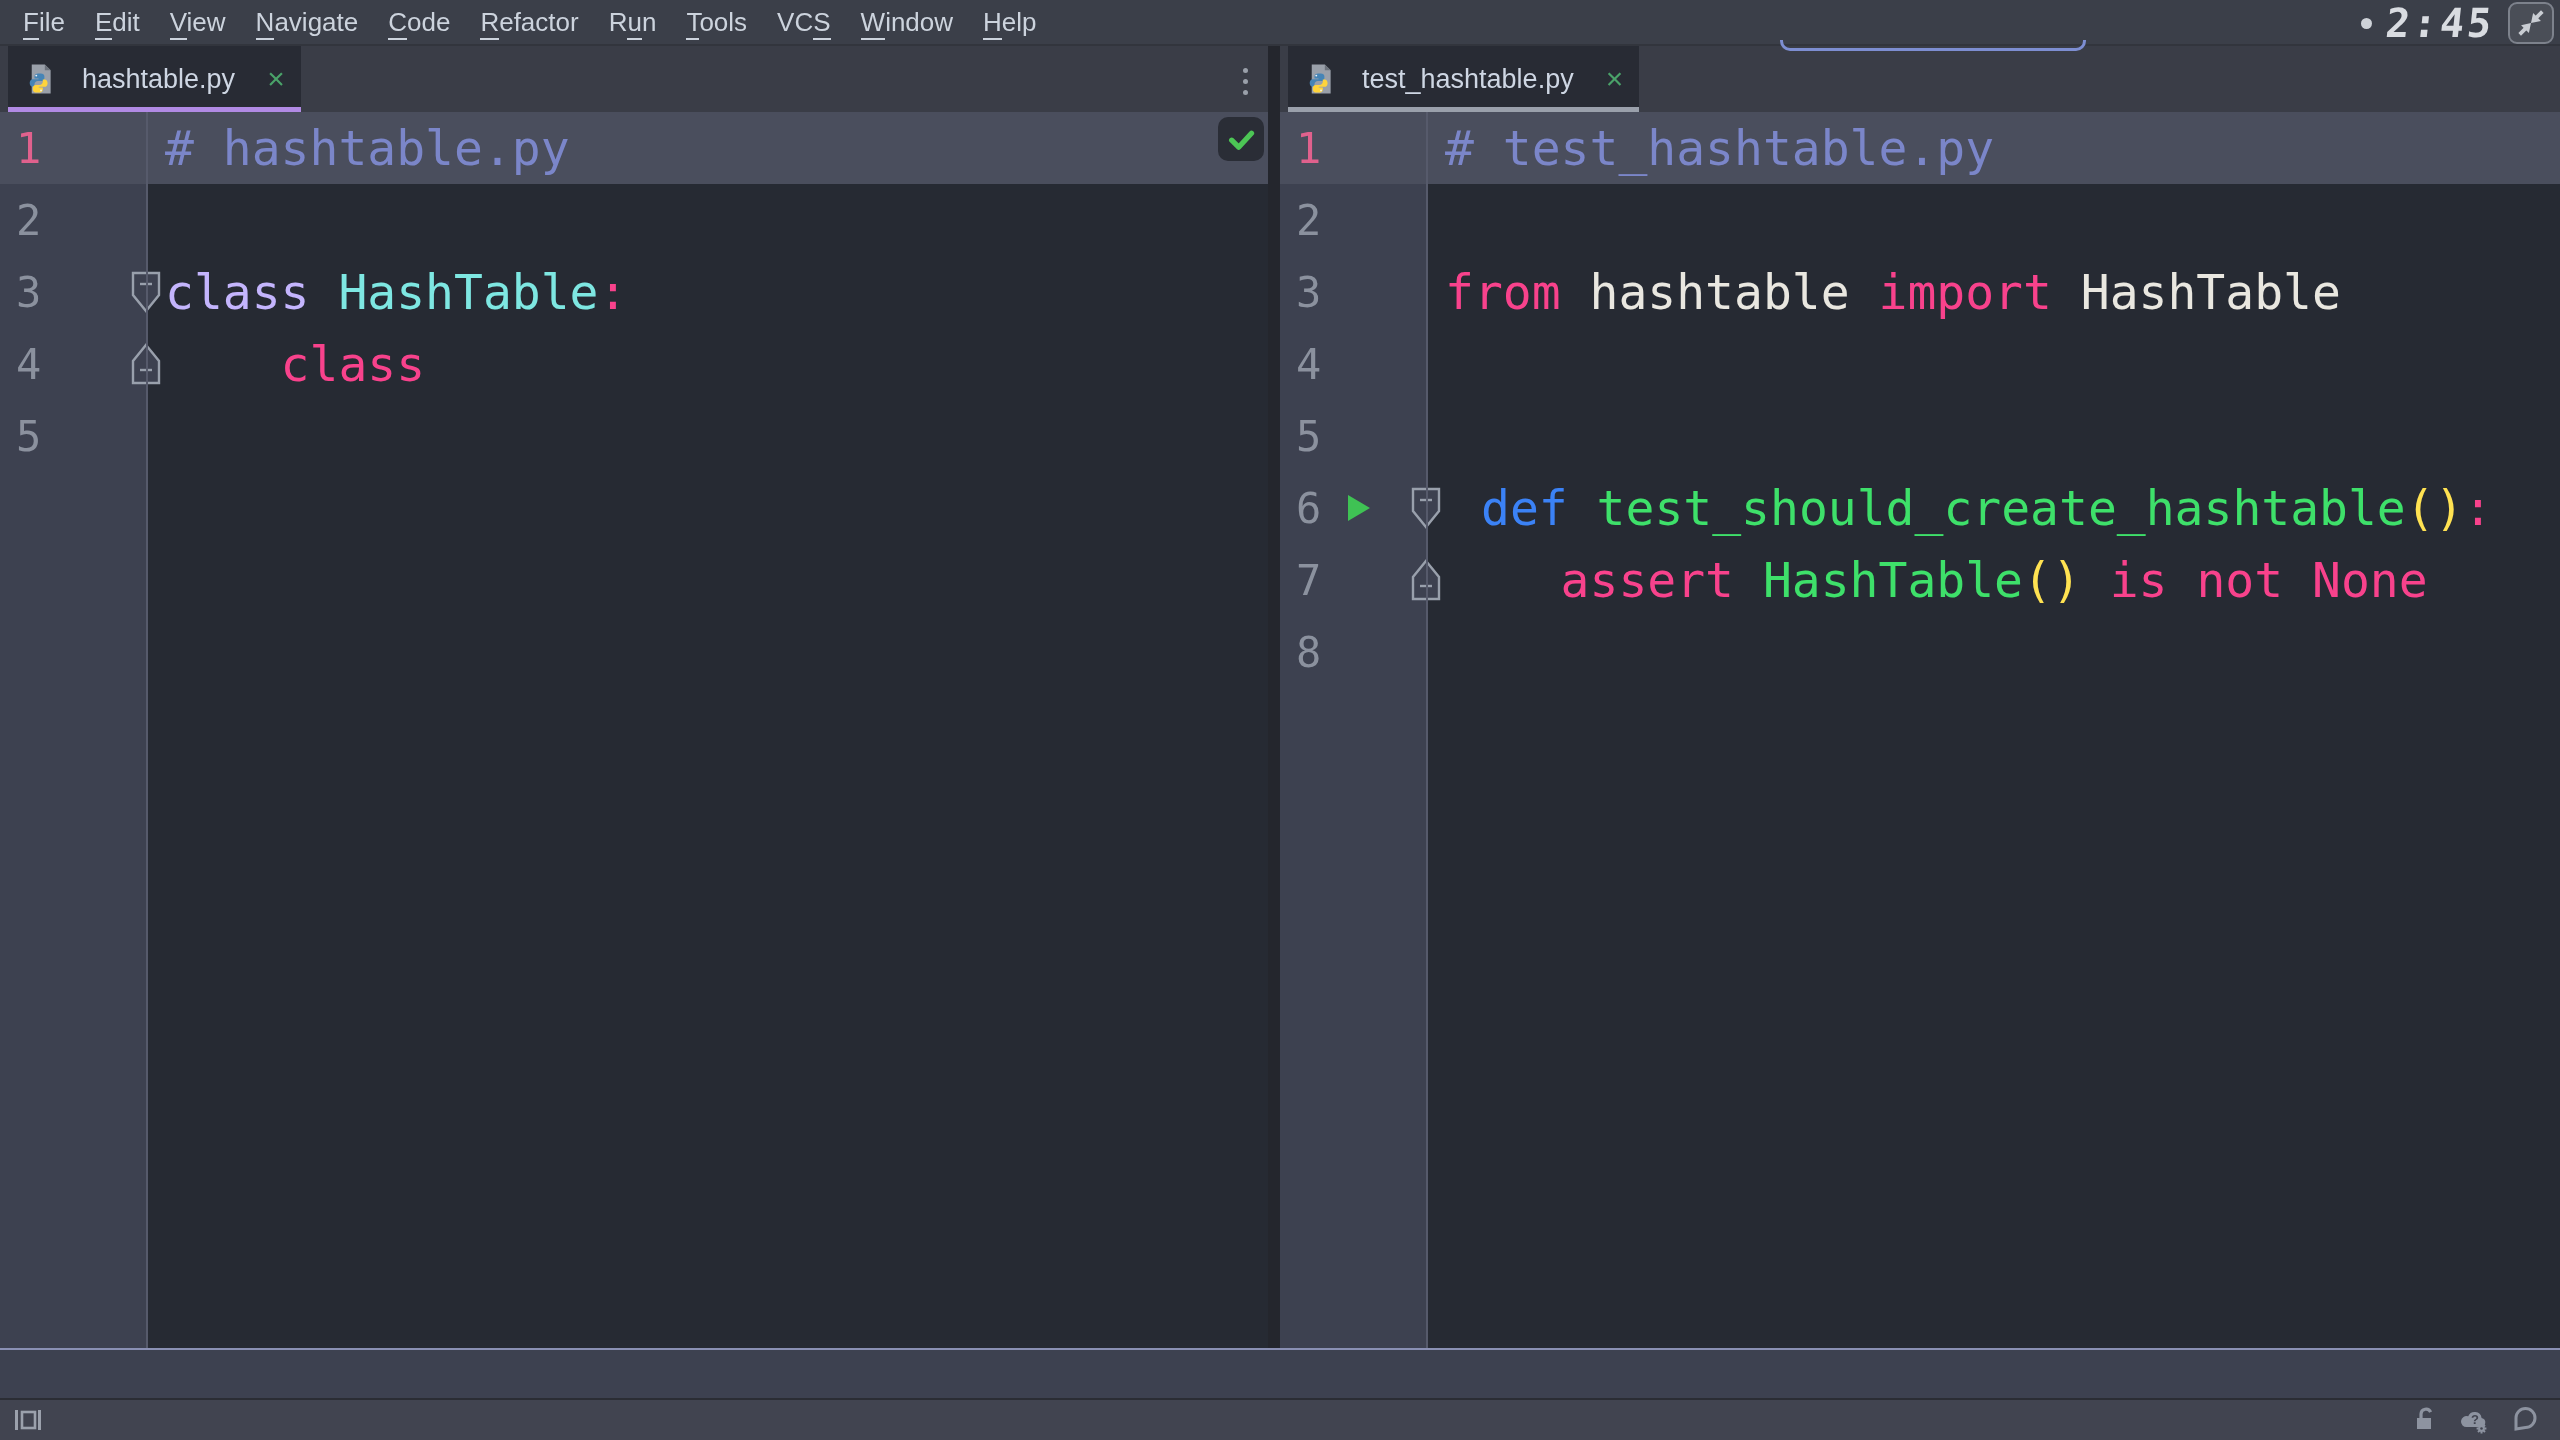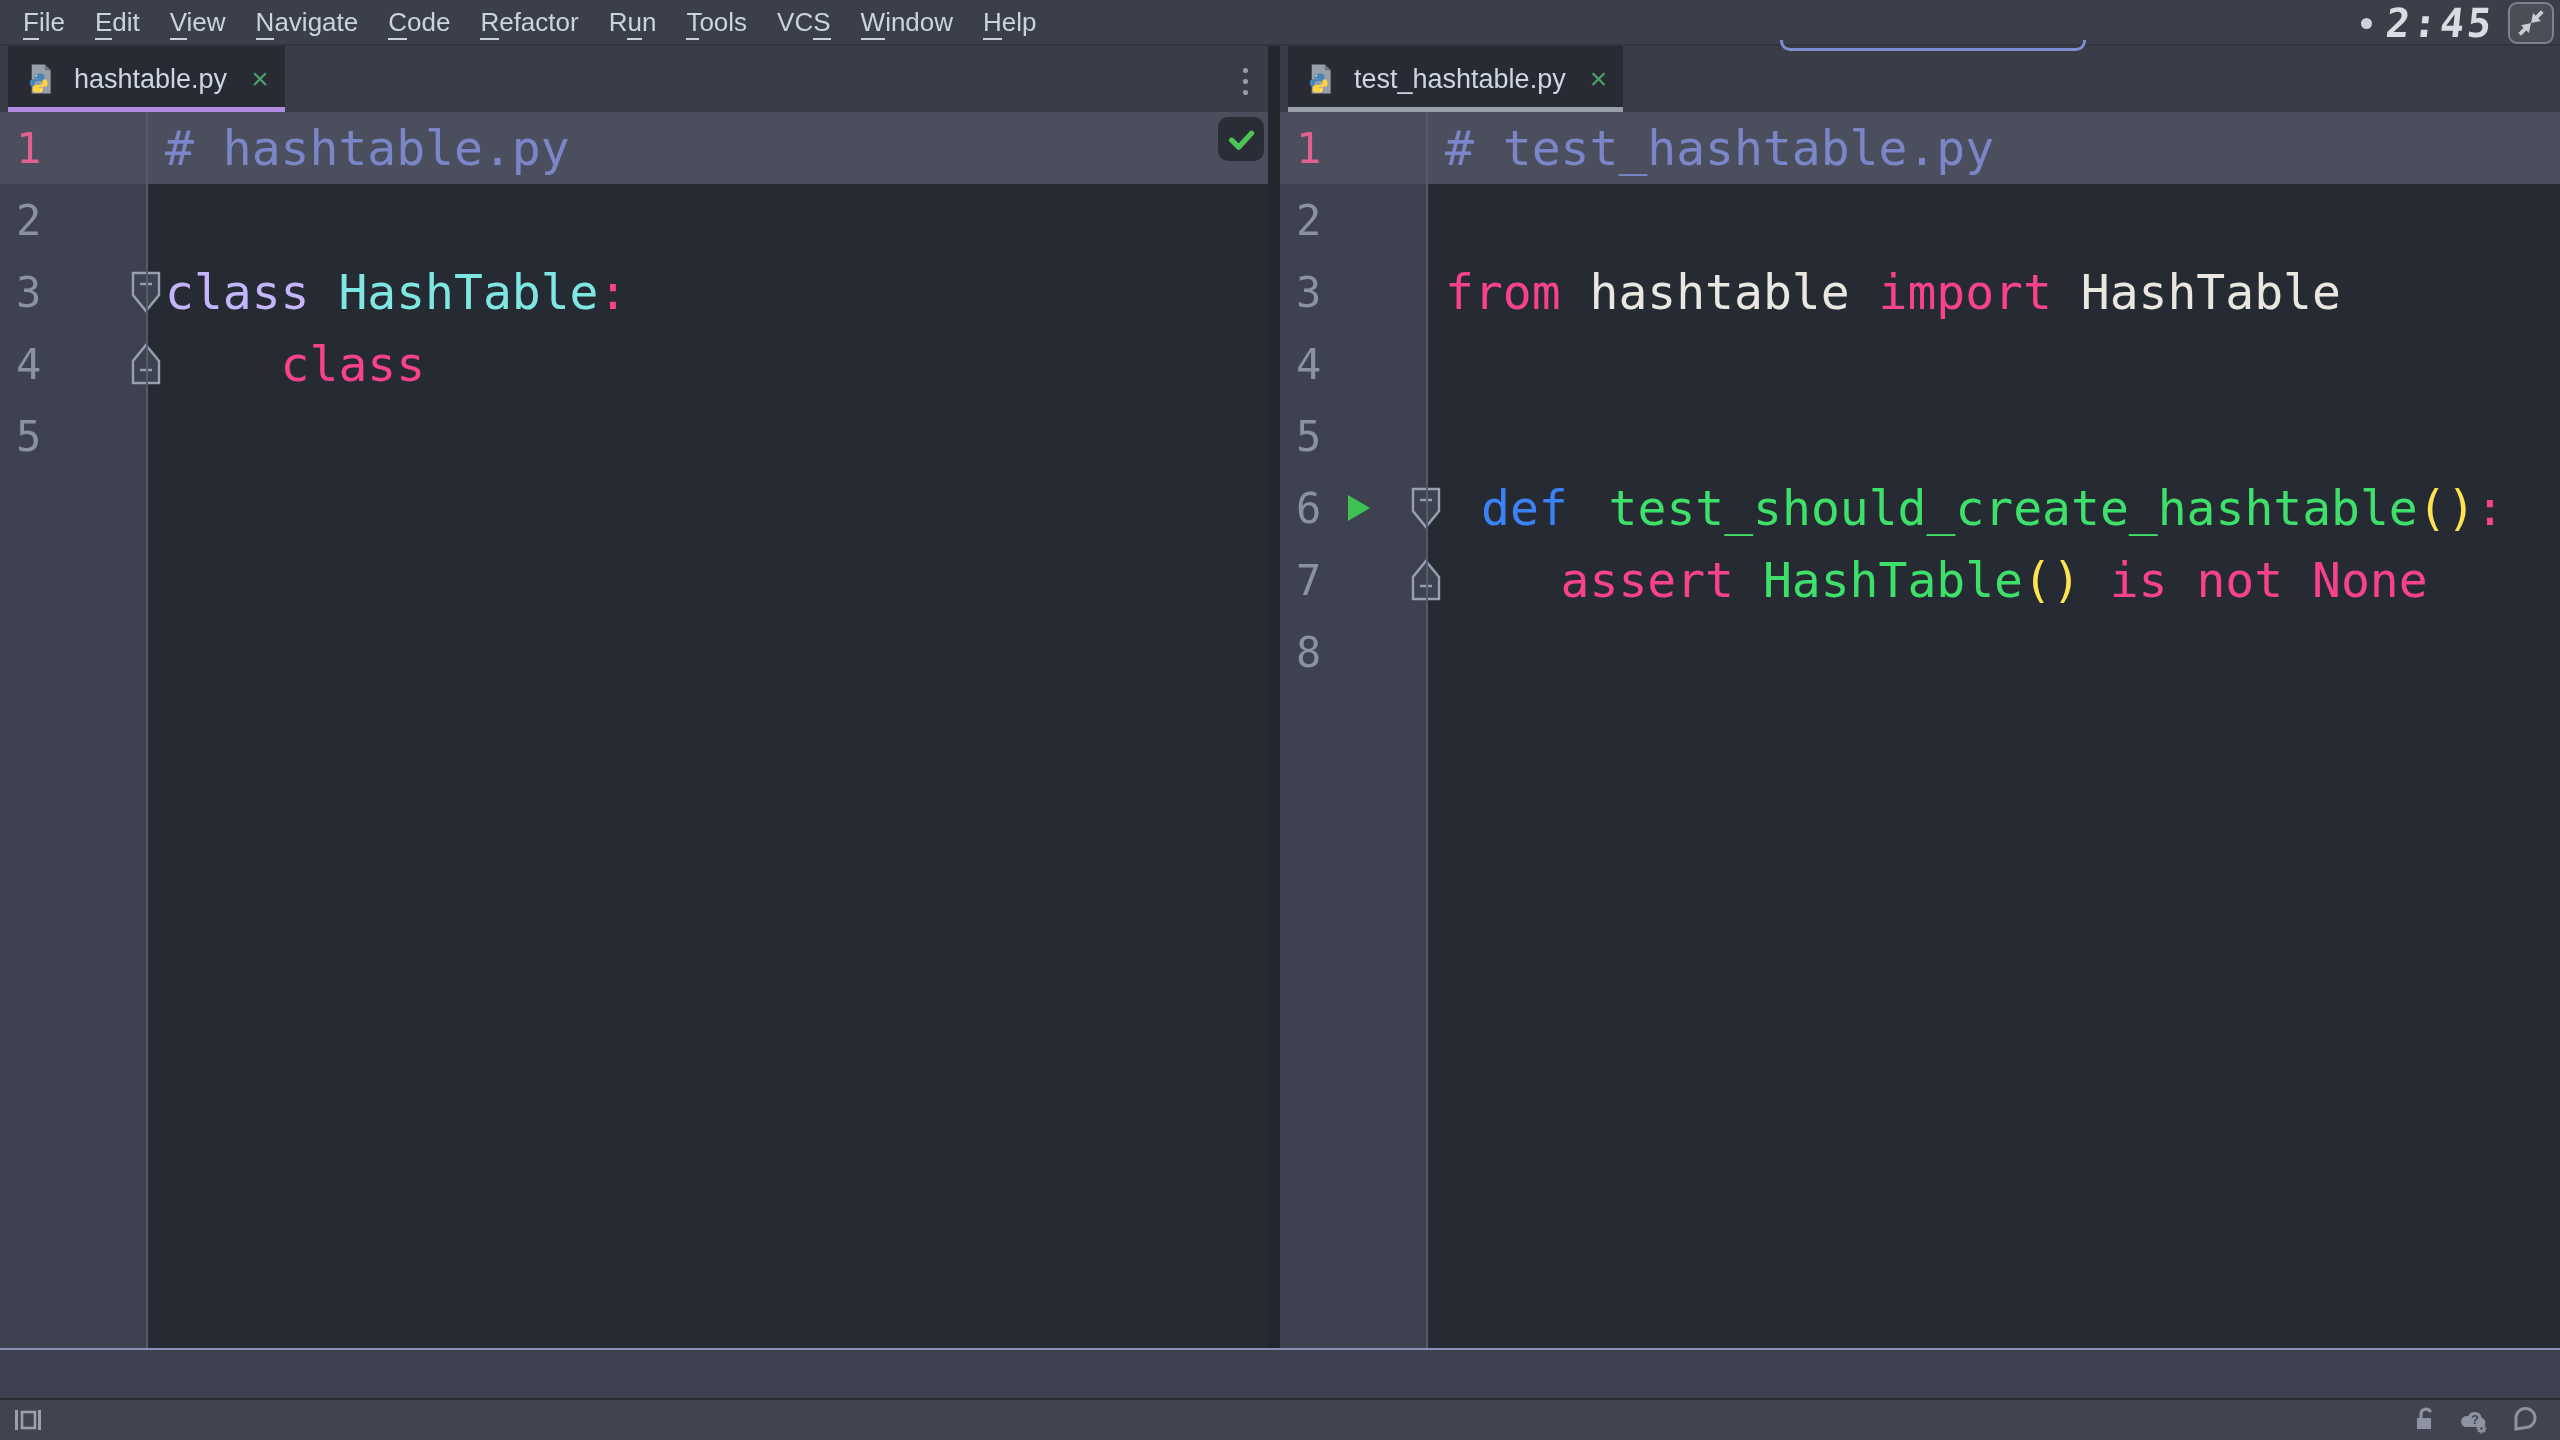--- a/index.html
+++ b/index.html
@@ -23,21 +23,21 @@
                    box-sizing:border-box;z-index:11;}
 
   
   .pane{position:absolute;top:46px;bottom:92px;overflow:hidden;}
   #pane0{left:0;width:1268px;}
   #pane1{left:1280px;width:1544px;}
   .splitter{position:absolute;left:1268px;width:12px;top:46px;height:1302px;background:#24262d;z-index:5;}
 
   .tab-strip{position:absolute;left:0;right:0;top:0;height:66px;background:#3a3d47;}
   .tab{position:absolute;left:8px;top:0;height:66px;background:#282b34;display:flex;align-items:center;
-       padding:0 16px;gap:20px;cursor:default;}
+       padding:0 16px;gap:28px;cursor:default;}
   .tab-label{font-size:27px;color:#ced6e3;white-space:nowrap;}
   .tab-close{font-size:30px;color:#4aa269;line-height:30px;margin-left:4px;cursor:pointer;}
   .tab-underline{position:absolute;left:0;right:0;bottom:0;height:5px;background:#b18ae4;}
   .kebab{position:absolute;right:14px;top:15px;width:18px;height:40px;display:flex;flex-direction:column;
          align-items:center;justify-content:center;gap:6px;cursor:pointer;}
   .kebab i{width:5px;height:5px;border-radius:50%;background:#9aa0aa;display:block;}
 
   .editor{position:absolute;left:0;right:0;top:66px;bottom:0;background:#262a33;}
   .gutter-bg{position:absolute;left:0;top:0;bottom:0;width:147px;background:#3d4150;}
   .gutter-sep{position:absolute;left:146px;top:0;bottom:0;width:2px;background:#565a6b;z-index:2;}
@@ -219,21 +219,21 @@
           </div>
           <div class="line">
             <span class="ln" style="color: rgb(139, 145, 158);">6</span>
             <span class="run-arrow"><svg width="26" height="30" viewBox="0 0 26 30">
                 <polygon points="2,2 24,15 2,28" fill="#3fc254"></polygon>
               </svg></span>
             <span class="fold"><svg width="30" height="42" viewBox="0 0 30 42">
                 <path d="M2 2 H28 V24 L15 40 L2 24 Z" fill="#3d4150" stroke="#99a0ac" stroke-width="2.4"></path>
                 <path d="M9 13 h12" stroke="#99a0ac" stroke-width="2.4"></path>
               </svg></span>
-            <code class="code"><span style="color: #3b82f6; margin-left: 36px;">def</span><span style="color: rgb(233, 231, 224);"> </span><span style="color: rgb(62, 224, 106); margin-left: 12px;">test_should_create_hashtable</span><span style="color: rgb(255, 226, 82);">()</span><span style="color: rgb(248, 66, 140);">:</span></code>
+            <code class="code"><span style="color: #3b82f6; margin-left: 36px;">def</span><span style="color: rgb(233, 231, 224);"> </span><span style="color: rgb(62, 224, 106);">test_should_create_hashtable</span><span style="color: rgb(255, 226, 82);">()</span><span style="color: rgb(248, 66, 140);">:</span></code>
           </div>
           <div class="line">
             <span class="ln" style="color: rgb(139, 145, 158);">7</span>
             <span class="fold"><svg width="30" height="42" viewBox="0 0 30 42">
                 <path d="M15 2 L28 18 V40 H2 V18 Z" fill="#3d4150" stroke="#99a0ac" stroke-width="2.4"></path>
                 <path d="M9 27 h12" stroke="#99a0ac" stroke-width="2.4"></path>
               </svg></span>
             <code class="code"><span style="color: rgb(233, 231, 224);">    </span><span style="color: rgb(248, 66, 140);">assert</span><span style="color: rgb(233, 231, 224);"> </span><span style="color: rgb(62, 224, 106);">HashTable</span><span style="color: rgb(255, 226, 82);">()</span><span style="color: rgb(233, 231, 224);"> </span><span style="color: rgb(248, 66, 140);">is</span><span style="color: rgb(233, 231, 224);"> </span><span style="color: rgb(248, 66, 140);">not</span><span style="color: rgb(233, 231, 224);"> </span><span style="color: rgb(248, 66, 140);">None</span></code>
           </div>
           <div class="line">

